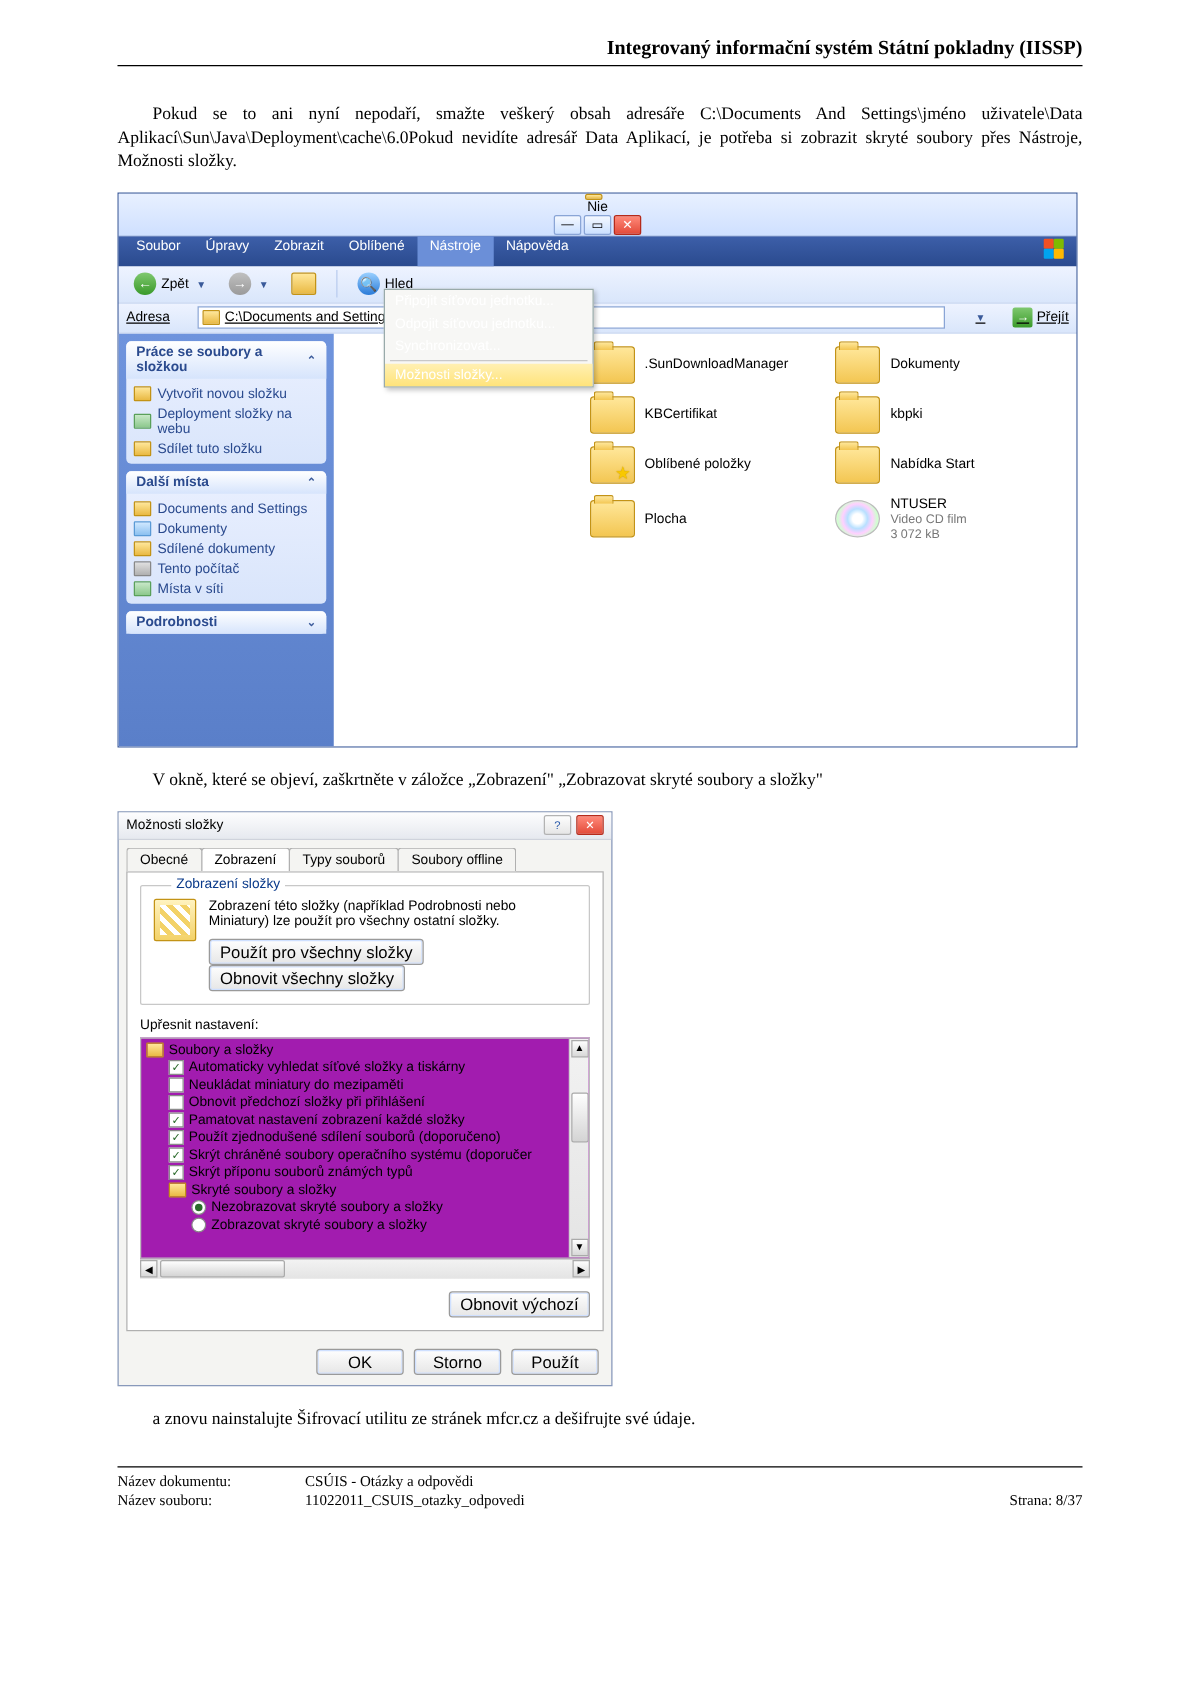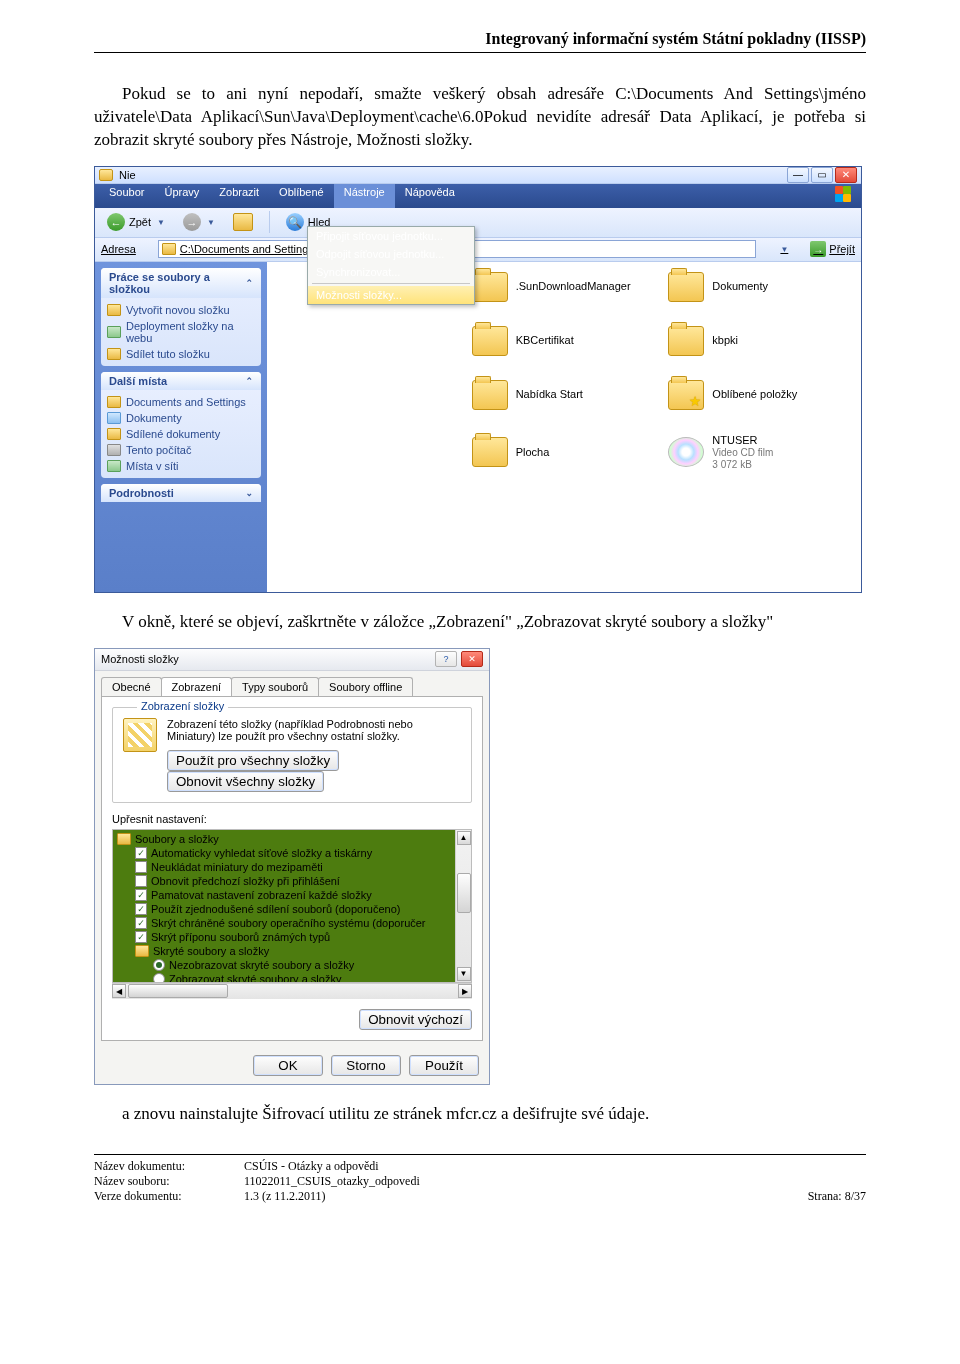--- a/index.html
+++ b/index.html
@@ -9,38 +9,39 @@
     background: #fff;
     color: #000;
     width: 960px;
     margin: 0 auto;
     padding: 30px 94px 20px 94px;
   }
   .header { text-align: right; margin-bottom: 4px; font-family: Liberation Serif, serif; }
   .header .title1 { font-weight: bold; font-size: 16px; }
   .header .title2 { font-size: 14px; }
   .hr-line { border: none; border-top: 1.5px solid #000; margin-top: 2px; margin-bottom: 30px; }
-  .body-text { font-size: 17px; line-height: 1.35; text-align: justify; }
+  .body-text { font-size: 14px; line-height: 1.35; text-align: justify; }
   .body-text p { margin-bottom: 6px; text-indent: 28px; }
   .screenshot { margin: 14px 0 18px 0; }
 
   
   .win {
     width: 768px;
     font-family: Tahoma, Verdana, sans-serif;
     font-size: 11px;
     color: #000;
     border: 1px solid #3b5a9a;
   }
   .titlebar {
-    height: 17px;
+    height: 34px;
     background: linear-gradient(#e8f0ff, #cfe0ff);
     border-bottom: 1px solid #b9ccee;
     display: flex; align-items: center;
     padding: 0 4px;
+    flex-direction: column;
   }
   .titlebar .folder-ico { width: 14px; height: 12px; background: linear-gradient(#ffe79a,#e9b943); border:1px solid #c39316; border-radius:2px; margin-right:6px; }
   .titlebar .title { flex: 1; }
   .win-btns { display: flex; gap: 2px; }
   .win-btn { width: 22px; height: 16px; display:flex; align-items:center; justify-content:center; font-size:10px; border:1px solid #8aa5d6; background:linear-gradient(#f4f8ff,#cbe0ff); border-radius:2px; }
   .win-btn.close { background: linear-gradient(#ff8a7a,#e34b3a); color:#fff; border-color:#b52a1a; }
   .menubar {
     height: 24px;
     background: linear-gradient(#3d5fa9,#2a4a8e);
     display:flex; color:#fff; padding:0 4px;
@@ -91,21 +92,21 @@
   .panel{background:linear-gradient(#eaf0ff,#d9e5fb);border-radius:4px;}
   .panel .ph{background:linear-gradient(#fff,#d6e4fc);padding:3px 8px;font-weight:bold;color:#2a4a8e;display:flex;justify-content:space-between;align-items:center;border-radius:4px 4px 0 0}
   .panel .ph .chev{font-size:9px;color:#3a5a9a}
   .panel .pb{padding:4px 6px;color:#2a4a8e}
   .panel .pb .li{display:flex;align-items:center;gap:5px;padding:2px 0}
   .pico{width:14px;height:12px;background:linear-gradient(#ffe79a,#e9b943);border:1px solid #c39316;border-radius:1px;flex-shrink:0}
   .pico.doc{background:linear-gradient(#d0e8ff,#8cc0f0);border-color:#5a9ad6}
   .pico.pc{background:linear-gradient(#e0e0e0,#b0b0b0);border-color:#888}
   .pico.net{background:linear-gradient(#c8e8c8,#8cc88c);border-color:#5aa05a}
   .content{flex:1;padding:6px;position:relative}
-  .fgrid{display:grid;grid-template-columns:repeat(3,1fr);gap:16px 8px}
+  .fgrid{display:grid;grid-template-columns:repeat(3,1fr);gap:2px 8px}
   .fitem{display:flex;align-items:center;gap:8px;padding:4px 2px}
   .fico{width:36px;height:30px;flex-shrink:0;position:relative}
   .fico.folder{background:linear-gradient(#ffe79a,#f3c652);border:1px solid #c39316;border-radius:3px}
   .fico.folder::before{content:"";position:absolute;top:-5px;left:2px;width:14px;height:6px;background:linear-gradient(#ffe79a,#f3c652);border:1px solid #c39316;border-bottom:none;border-radius:2px 2px 0 0}
   .fico.fav::after{content:"★";position:absolute;right:2px;bottom:0;color:#f9c800;font-size:14px;text-shadow:0 0 1px #b38500}
   .fico.cd{background:radial-gradient(circle,#fff 18%,#b8e0ff 36%,#ffd0ff 54%,#d0ffd0 72%,#eee 90%);border-radius:50%;border:1px solid #bbb}
   .flabel{line-height:1.2}
   .flabel .sub{color:#777;font-size:10px}
 
   
@@ -124,21 +125,21 @@
   .tabs{display:flex;gap:0;margin:6px 6px 0 6px}
   .tab{padding:3px 10px;border:1px solid #b0b0b0;border-bottom:none;background:#f4f4f2;border-radius:3px 3px 0 0;margin-right:-1px}
   .tab.active{background:#fff;position:relative;z-index:2}
   .tabbody{margin:0 6px 6px 6px;border:1px solid #b0b0b0;background:#fff;padding:10px}
   .group{border:1px solid #c8c8c8;border-radius:2px;padding:10px;margin-bottom:10px;position:relative}
   .group>.gl{position:absolute;top:-8px;left:24px;background:#fff;padding:0 4px;color:#0a3a8a}
   .grow{display:flex;gap:10px;align-items:flex-start}
   .gicon{width:34px;height:34px;background:linear-gradient(#fff3c0,#f3d268);border:1px solid #c39316;border-radius:2px;flex-shrink:0;position:relative}
   .gicon::after{content:"";position:absolute;inset:4px;background:repeating-linear-gradient(45deg,#fff 0 4px,#f3d268 4px 8px)}
   .btn{border:1px solid #9a9a9a;background:linear-gradient(#fefefe,#e6e6e6);padding:2px 8px;border-radius:3px;box-shadow:0 0 0 1px #cfe0ff inset}
-  .tree{border:1px solid #bcbcbc;background:#4d7c0f;height:154px;overflow:hidden;position:relative}
+  .tree{border:1px solid #bcbcbc;background:#a21caf;height:177px;overflow:hidden;position:relative}
   .tree .sc{position:absolute;right:0;top:0;bottom:0;width:16px;background:linear-gradient(#f2f2f2,#e4e4e4);border-left:1px solid #cfcfcf;display:flex;flex-direction:column;justify-content:space-between;align-items:center;padding:1px}
   .tree .sc .sbtn{width:14px;height:14px;background:linear-gradient(#fefefe,#d8d8d8);border:1px solid #aaa;font-size:8px;display:flex;align-items:center;justify-content:center}
   .tree .sc .thumb{flex:0 0 40px;width:14px;background:linear-gradient(#fefefe,#d4d4d4);border:1px solid #aaa;border-radius:2px;margin-top:28px}
   .tree ul{list-style:none;padding:2px 4px 2px 4px}
   .tree li{padding:1px 0 1px 0;display:flex;align-items:center;gap:4px}
   .tree li.lvl1{padding-left:18px}
   .tree li.lvl2{padding-left:36px}
   .chk{width:12px;height:12px;border:1px solid #8a8a8a;background:#fff;display:inline-flex;align-items:center;justify-content:center;font-size:9px;color:#2a6a2a;flex-shrink:0}
   .rad{width:12px;height:12px;border:1px solid #8a8a8a;border-radius:50%;background:#fff;display:inline-flex;align-items:center;justify-content:center;flex-shrink:0}
   .rad .dot{width:6px;height:6px;border-radius:50%;background:#2a6a2a}
@@ -311,26 +312,26 @@
               <div class="fico folder"></div>
               <div class="flabel">KBCertifikat</div>
             </div>
           <div class="fitem">
               <div class="fico folder"></div>
               <div class="flabel">kbpki</div>
             </div>
 
           <div></div>
           <div class="fitem">
-              <div class="fico folder"></div>
-              <div class="flabel">Nabídka Start</div>
-            </div>
-          <div class="fitem">
               <div class="fico folder fav"></div>
               <div class="flabel">Oblíbené položky</div>
+            </div>
+          <div class="fitem">
+              <div class="fico folder"></div>
+              <div class="flabel">Nabídka Start</div>
             </div>
 
           <div></div>
           <div class="fitem">
               <div class="fico folder"></div>
               <div class="flabel">Plocha</div>
             </div>
           <div class="fitem">
               <div class="fico cd"></div>
               <div class="flabel">
@@ -461,19 +462,15 @@
 <div class="footer">
   <div class="left">
     <div class="row">
         <span class="lbl">Název dokumentu:</span>
         <span>CSÚIS - Otázky a odpovědi</span>
       </div>
     <div class="row">
         <span class="lbl">Název souboru:</span>
         <span>11022011_CSUIS_otazky_odpovedi</span>
       </div>
-    <div class="row">
-        <span class="lbl">Verze dokumentu:</span>
-        <span>1.3 (z 11.2.2011)</span>
-      </div>
   </div>
   <div class="right">Strana: 8/37</div>
 </div>
 
 </body></html>

